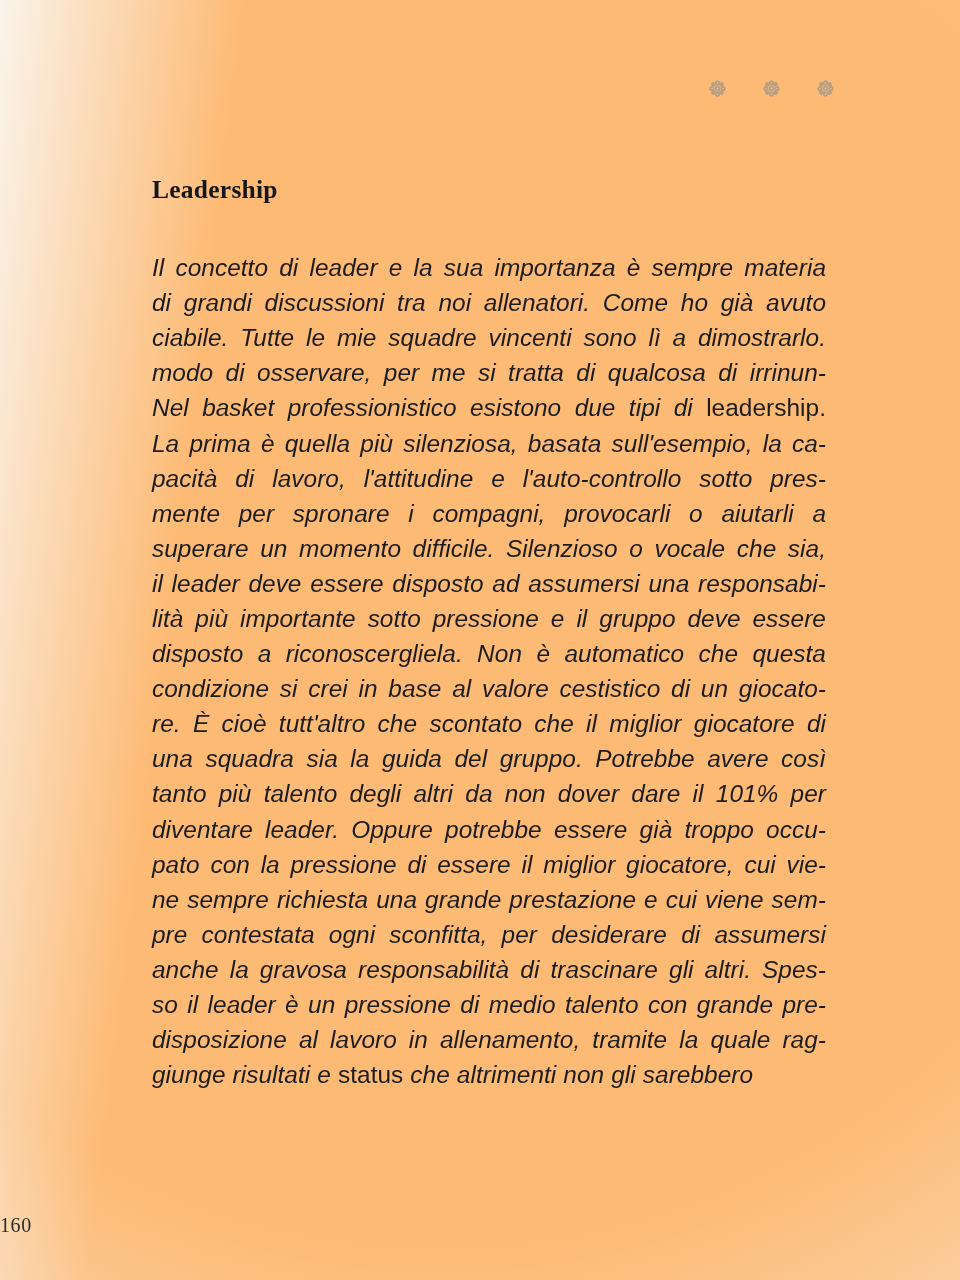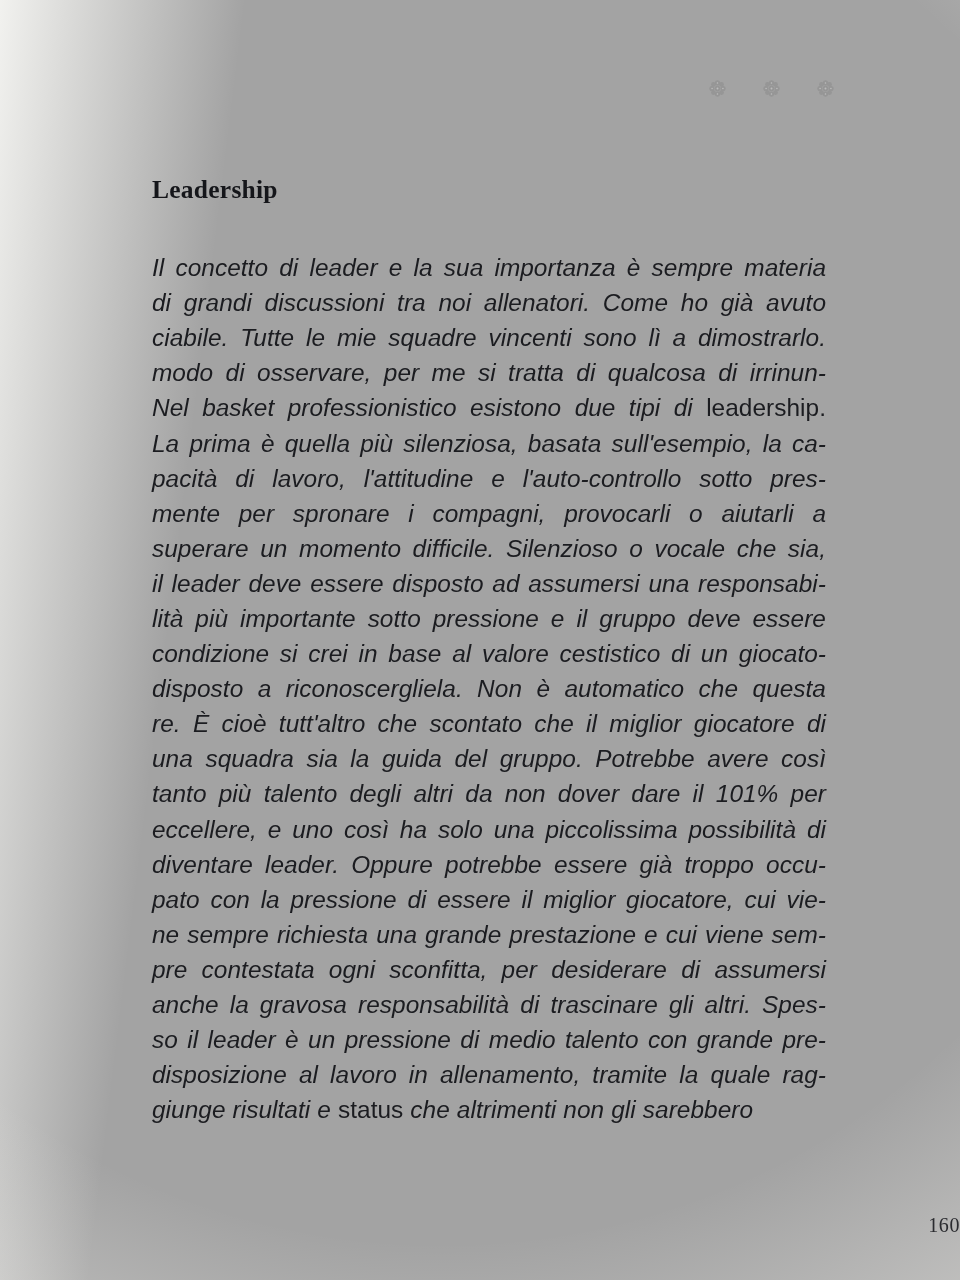--- a/index.html
+++ b/index.html
@@ -13,21 +13,21 @@
     background: #ffffff;
     font-family: "Liberation Serif", "DejaVu Serif", serif;
     overflow: hidden;
   }
 
   
   .page {
     position: relative;
     width: 960px;
     height: 1280px;
-    background: #a3a3a3;
+    background: #fdba74;
     box-sizing: border-box;
     overflow: hidden;
   }
   
   .page-grain {
     position: absolute;
     inset: 0;
     pointer-events: none;
     background:
       radial-gradient(130% 95% at 46% 42%, rgba(255,255,255,0) 58%, rgba(246,245,241,0.85) 100%),
@@ -96,21 +96,21 @@
   .roman {
     font-style: normal;
   }
 
   
   .folio {
     position: absolute;
     left: 0;
     right: 0;
     top: 1214px;
-    text-align: right;
+    text-align: left;
     font-family: "Liberation Serif", "DejaVu Serif", serif;
     font-style: normal;
     font-size: 20px;
     color: #2a2b2f;
     letter-spacing: 0.6px;
   }
 
   
   .textblock, .folio, .ornament-row {
     filter: blur(0.17px);
@@ -200,26 +200,25 @@
         <span class="ln"><span>di grandi discussioni tra noi allenatori. Come ho già avuto</span></span>
         <span class="ln"><span>ciabile. Tutte le mie squadre vincenti sono lì a dimostrarlo.</span></span>
         <span class="ln"><span>modo di osservare, per me si tratta di qualcosa di irrinun-</span></span>
         <span class="ln"><span>Nel basket professionistico esistono due tipi di </span><span class="roman">leadership.</span></span>
         <span class="ln"><span>La prima è quella più silenziosa, basata sull'esempio, la ca-</span></span>
         <span class="ln"><span>pacità di lavoro, l'attitudine e l'auto-controllo sotto pres-</span></span>
         <span class="ln"><span>mente per spronare i compagni, provocarli o aiutarli a</span></span>
         <span class="ln"><span>superare un momento difficile. Silenzioso o vocale che sia,</span></span>
         <span class="ln"><span>il leader deve essere disposto ad assumersi una responsabi-</span></span>
         <span class="ln"><span>lità più importante sotto pressione e il gruppo deve essere</span></span>
+        <span class="ln"><span>disposto a riconoscergliela. Non è automatico che questa</span></span>
         <span class="ln"><span>condizione si crei in base al valore cestistico di un giocato-</span></span>
-        <span class="ln"><span>disposto a riconoscergliela. Non è automatico che questa</span></span>
         <span class="ln"><span>re. È cioè tutt'altro che scontato che il miglior giocatore di</span></span>
         <span class="ln"><span>una squadra sia la guida del gruppo. Potrebbe avere così</span></span>
         <span class="ln"><span>tanto più talento degli altri da non dover dare il 101% per</span></span>
-        <span class="ln"><span>eccellere, e uno così ha solo una piccolissima possibilità di</span></span>
         <span class="ln"><span>diventare leader. Oppure potrebbe essere già troppo occu-</span></span>
         <span class="ln"><span>pato con la pressione di essere il miglior giocatore, cui vie-</span></span>
         <span class="ln"><span>ne sempre richiesta una grande prestazione e cui viene sem-</span></span>
         <span class="ln"><span>pre contestata ogni sconfitta, per desiderare di assumersi</span></span>
         <span class="ln"><span>anche la gravosa responsabilità di trascinare gli altri. Spes-</span></span>
         <span class="ln"><span>so il leader è un pressione di medio talento con grande pre-</span></span>
         <span class="ln"><span>disposizione al lavoro in allenamento, tramite la quale rag-</span></span>
         <span class="ln last"><span>giunge risultati e </span><span class="roman">status</span><span> che altrimenti non gli sarebbero</span></span>
       </div>
   </div>

